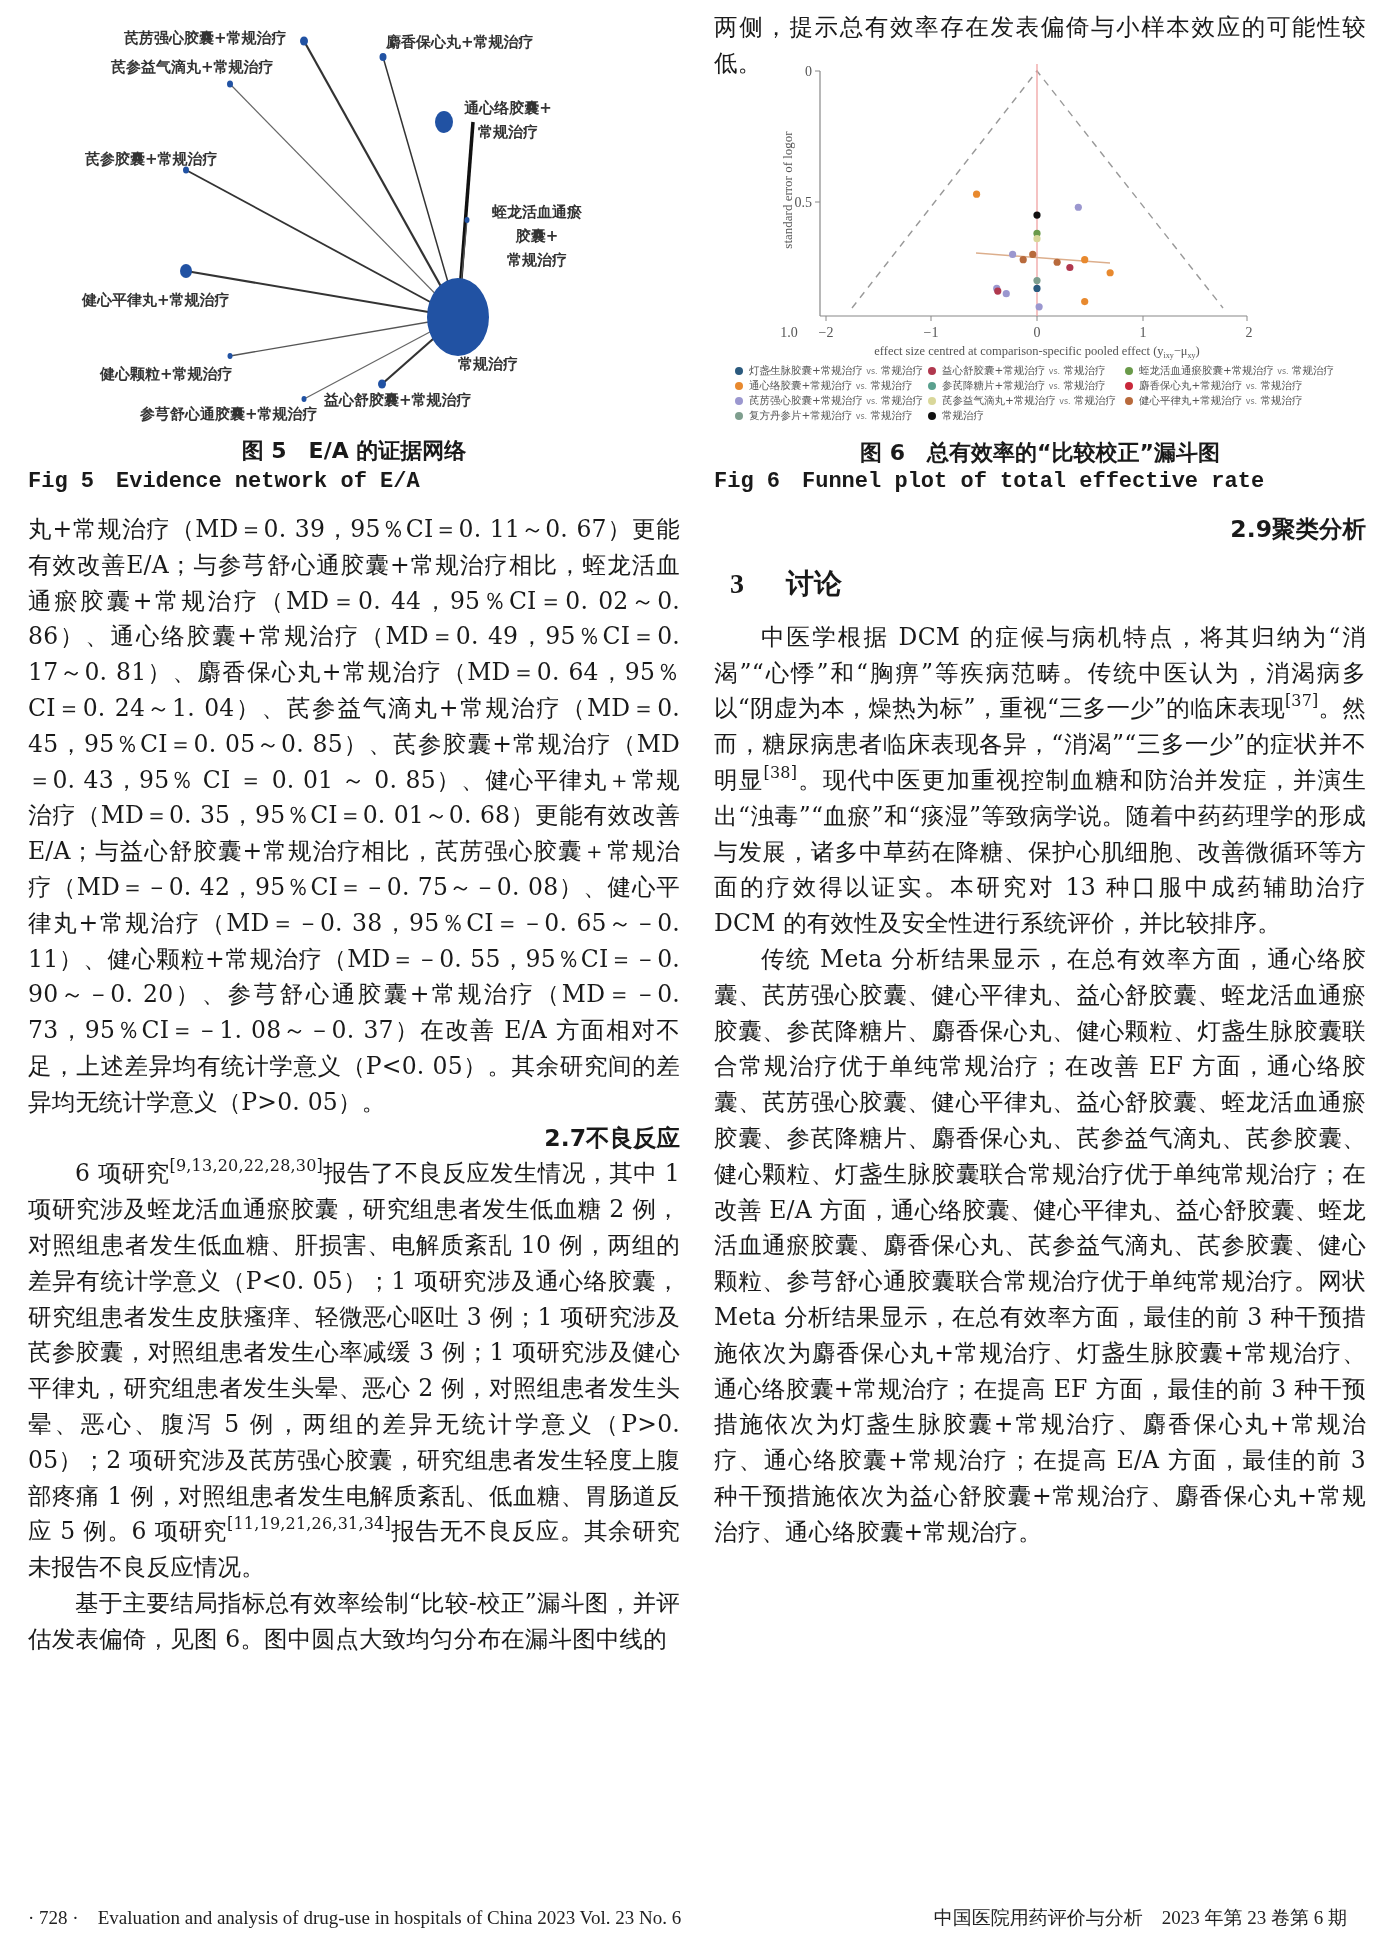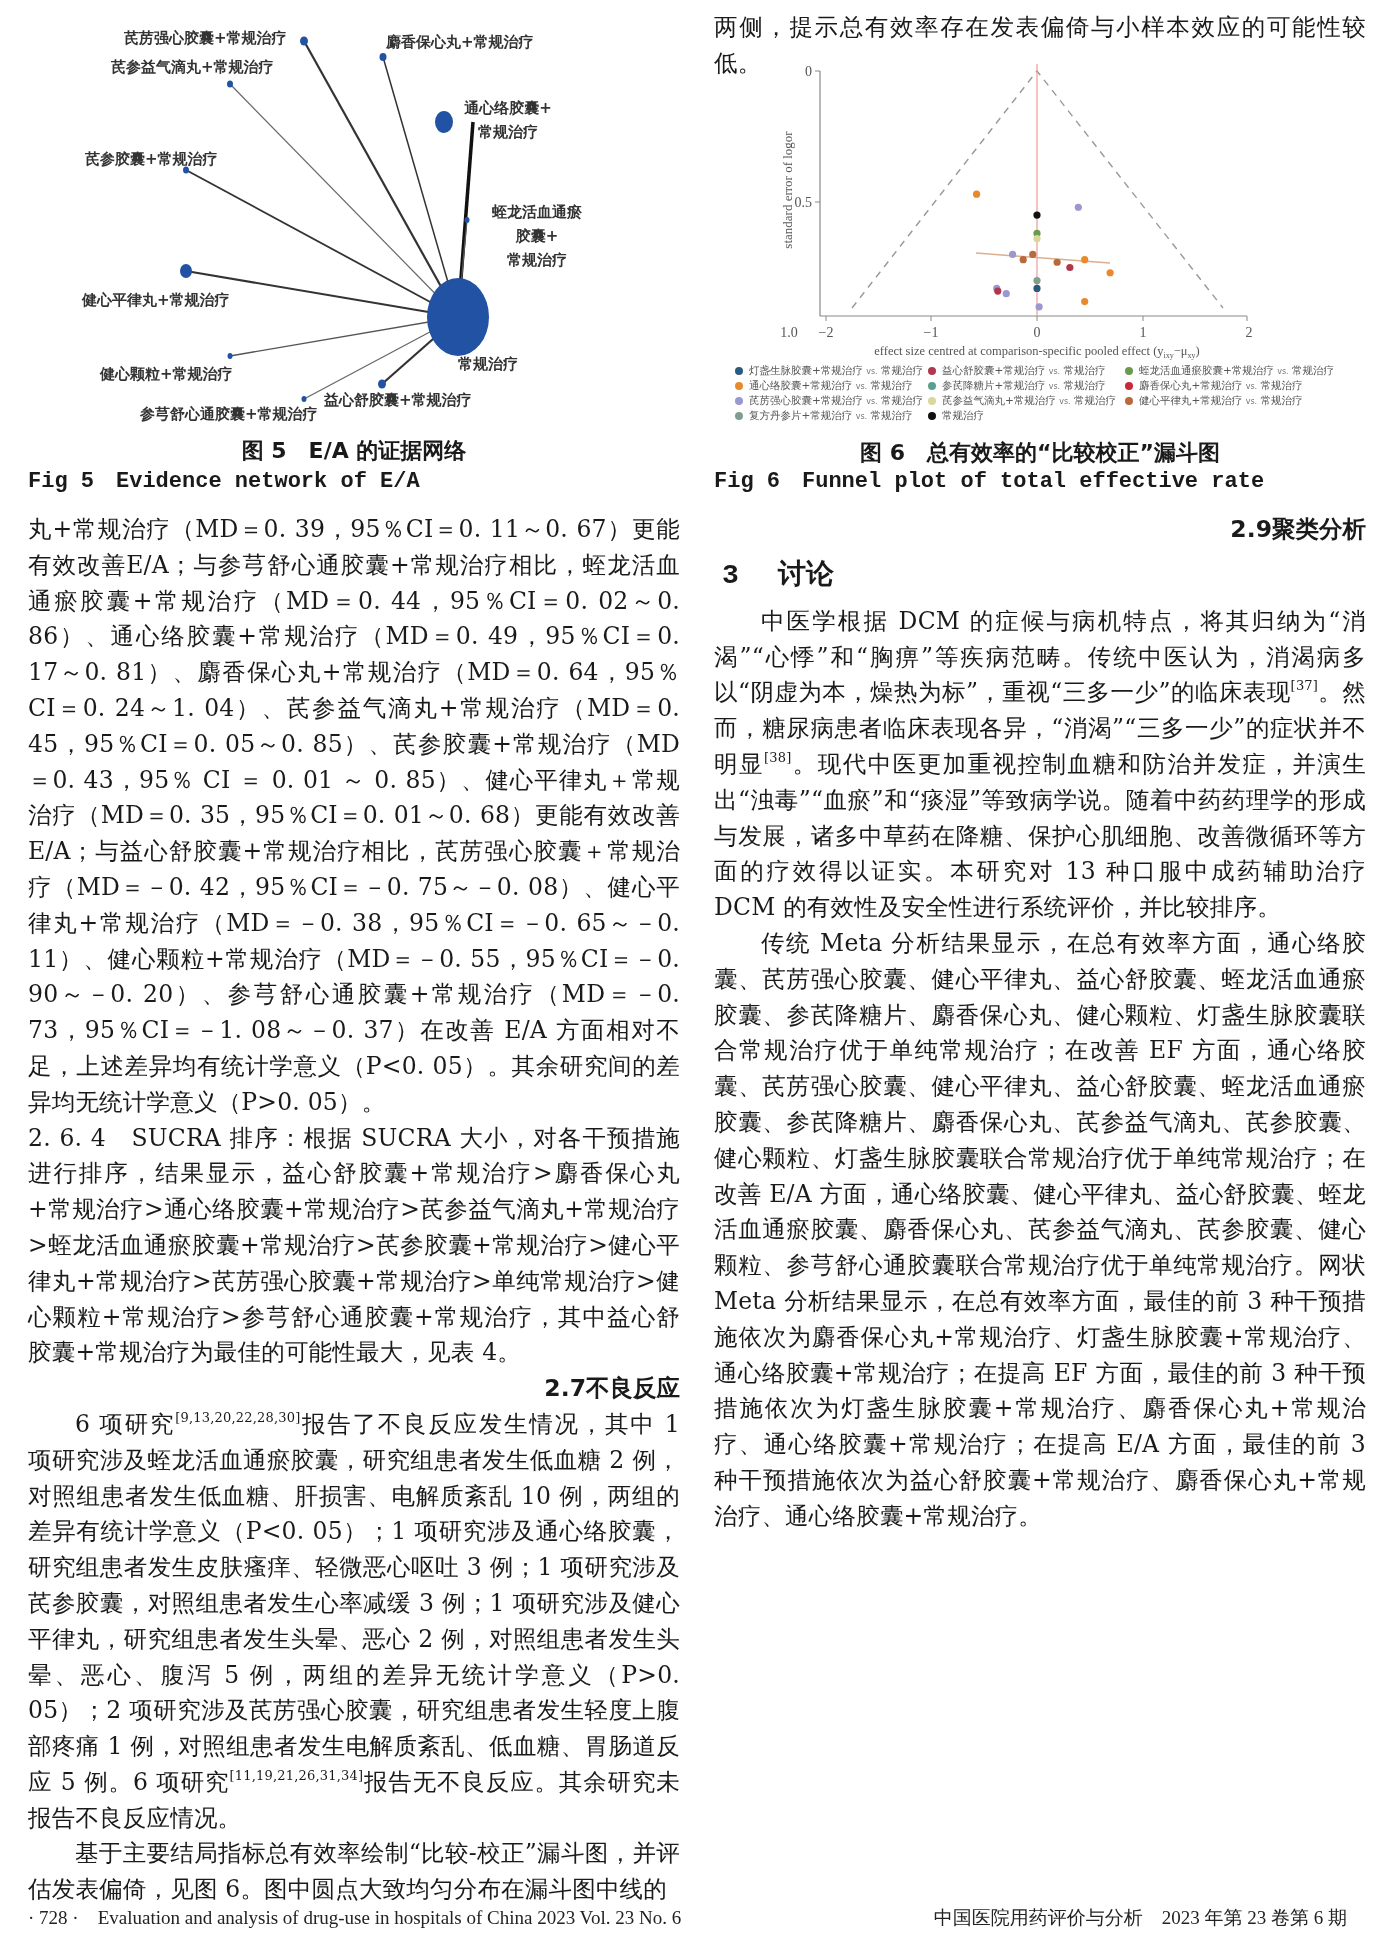--- a/index.html
+++ b/index.html
@@ -6,24 +6,24 @@
   body { width: 1375px; height: 1940px; position: relative; overflow: hidden;
          font-family: "DejaVu Serif", "Liberation Serif", serif; color: #1a1a1a; }
   .abs { position: absolute; }
   .col { position: absolute; width: 652px; }
   .col-left { left: 28px; top: 512px; }
   .col-right { left: 714px; top: 512px; }
   .p { font-size: 23.5px; line-height: 35.8px; text-align: justify; margin: 0; letter-spacing: 0.2px; }
   .p.indent { text-indent: 2em; }
   .h2 { font-size: 23.5px; line-height: 35.8px; font-weight: bold; margin: 0;
         font-family: "DejaVu Sans", "Liberation Sans", sans-serif; text-align: right; }
-  .h1 { font-size: 28px; line-height: 40px; font-weight: bold; margin: 8px;
-        font-family: Liberation Mono, monospace; }
+  .h1 { font-size: 28px; line-height: 40px; font-weight: bold; margin: 16px;
+        font-family: Liberation Serif, serif; }
   .h2 .num, .h1 .num { display: inline-block; width: 56px; }
-  sup { font-size: 13px; line-height: 0; vertical-align: 10px; }
+  sup { font-size: 16px; line-height: 0; vertical-align: 10px; }
   .cap-cn { font-size: 22px; font-weight: bold; text-align: center; line-height: 30px;
             font-family: "DejaVu Sans", "Liberation Sans", sans-serif; }
   .cap-en { font-size: 22px; font-weight: bold; text-align: left; line-height: 30px;
             font-family: Liberation Mono, monospace; }
   .net-label { position: absolute; font-size: 15px; font-weight: bold; color: #333;
                font-family: "DejaVu Sans", "Liberation Sans", sans-serif; white-space: nowrap; line-height: 24px; text-align: center; }
   .legend { position: absolute; left: 735px; top: 364px; width: 600px; font-size: 10.5px; color: #555;
             font-family: "DejaVu Sans", "Liberation Sans", sans-serif; }
   .legend-item { position: absolute; white-space: nowrap; }
   .legend-dot { display: inline-block; width: 8px; height: 8px; border-radius: 50%; margin-right: 6px; vertical-align: -1px; }
@@ -158,21 +158,20 @@
     <div class="legend-item" style="left:0;top:45px"><span class="legend-dot" style="background:#7e9e8e"></span><span>复方丹参片+常规治疗</span> <span class="vs">vs.</span> <span>常规治疗</span></div>
     <div class="legend-item" style="left:193px;top:45px"><span class="legend-dot" style="background:#111111"></span><span>常规治疗</span></div>
   </div>
 
   <div class="abs cap-cn" style="left:714px;top:438px;width:652px">图 6　总有效率的“比较校正”漏斗图</div>
   <div class="abs cap-en" style="left:714px;top:467px;width:652px">Fig 6　Funnel plot of total effective rate</div>
 </div>
 
 <div class="col col-left">
   <p class="p">丸+常规治疗（MD＝0. 39，95％CI＝0. 11～0. 67）更能有效改善E/A；与参芎舒心通胶囊+常规治疗相比，蛭龙活血通瘀胶囊+常规治疗（MD＝0. 44，95％CI＝0. 02～0. 86）、通心络胶囊+常规治疗（MD＝0. 49，95％CI＝0. 17～0. 81）、麝香保心丸+常规治疗（MD＝0. 64，95％ CI＝0. 24～1. 04）、芪参益气滴丸+常规治疗（MD＝0. 45，95％CI＝0. 05～0. 85）、芪参胶囊+常规治疗（MD＝0. 43，95％ CI ＝ 0. 01 ～ 0. 85）、健心平律丸＋常规治疗（MD＝0. 35，95％CI＝0. 01～0. 68）更能有效改善 E/A；与益心舒胶囊+常规治疗相比，芪苈强心胶囊＋常规治疗（MD＝－0. 42，95％CI＝－0. 75～－0. 08）、健心平律丸+常规治疗（MD＝－0. 38，95％CI＝－0. 65～－0. 11）、健心颗粒+常规治疗（MD＝－0. 55，95％CI＝－0. 90～－0. 20）、参芎舒心通胶囊+常规治疗（MD＝－0. 73，95％CI＝－1. 08～－0. 37）在改善 E/A 方面相对不足，上述差异均有统计学意义（P&lt;0. 05）。其余研究间的差异均无统计学意义（P&gt;0. 05）。</p>
-  <p class="p">2. 6. 4　SUCRA 排序：根据 SUCRA 大小，对各干预措施进行排序，结果显示，益心舒胶囊+常规治疗&gt;麝香保心丸+常规治疗&gt;通心络胶囊+常规治疗&gt;芪参益气滴丸+常规治疗&gt;蛭龙活血通瘀胶囊+常规治疗&gt;芪参胶囊+常规治疗&gt;健心平律丸+常规治疗&gt;芪苈强心胶囊+常规治疗&gt;单纯常规治疗&gt;健心颗粒+常规治疗&gt;参芎舒心通胶囊+常规治疗，其中益心舒胶囊+常规治疗为最佳的可能性最大，见表 4。</p>
   <div class="h2"><span class="num">2.7</span><span>不良反应</span></div>
   <p class="p indent"><span>6 项研究</span><sup>[9,13,20,22,28,30]</sup><span>报告了不良反应发生情况，其中 1 项研究涉及蛭龙活血通瘀胶囊，研究组患者发生低血糖 2 例，对照组患者发生低血糖、肝损害、电解质紊乱 10 例，两组的差异有统计学意义（P&lt;0. 05）；1 项研究涉及通心络胶囊，研究组患者发生皮肤瘙痒、轻微恶心呕吐 3 例；1 项研究涉及芪参胶囊，对照组患者发生心率减缓 3 例；1 项研究涉及健心平律丸，研究组患者发生头晕、恶心 2 例，对照组患者发生头晕、恶心、腹泻 5 例，两组的差异无统计学意义（P&gt;0. 05）；2 项研究涉及芪苈强心胶囊，研究组患者发生轻度上腹部疼痛 1 例，对照组患者发生电解质紊乱、低血糖、胃肠道反应 5 例。6 项研究</span><sup>[11,19,21,26,31,34]</sup><span>报告无不良反应。其余研究未报告不良反应情况。</span></p>
   <p class="p indent">基于主要结局指标总有效率绘制“比较-校正”漏斗图，并评估发表偏倚，见图 6。图中圆点大致均匀分布在漏斗图中线的</p>
 </div>
 
 <div class="col col-right">
   <div class="h2"><span class="num">2.9</span><span>聚类分析</span></div>
   <div class="h1"><span class="num">3</span><span>讨论</span></div>
   <p class="p indent"><span>中医学根据 DCM 的症候与病机特点，将其归纳为“消渴”“心悸”和“胸痹”等疾病范畴。传统中医认为，消渴病多以“阴虚为本，燥热为标”，重视“三多一少”的临床表现</span><sup>[37]</sup><span>。然而，糖尿病患者临床表现各异，“消渴”“三多一少”的症状并不明显</span><sup>[38]</sup><span>。现代中医更加重视控制血糖和防治并发症，并演生出“浊毒”“血瘀”和“痰湿”等致病学说。随着中药药理学的形成与发展，诸多中草药在降糖、保护心肌细胞、改善微循环等方面的疗效得以证实。本研究对 13 种口服中成药辅助治疗 DCM 的有效性及安全性进行系统评价，并比较排序。</span></p>
   <p class="p indent">传统 Meta 分析结果显示，在总有效率方面，通心络胶囊、芪苈强心胶囊、健心平律丸、益心舒胶囊、蛭龙活血通瘀胶囊、参芪降糖片、麝香保心丸、健心颗粒、灯盏生脉胶囊联合常规治疗优于单纯常规治疗；在改善 EF 方面，通心络胶囊、芪苈强心胶囊、健心平律丸、益心舒胶囊、蛭龙活血通瘀胶囊、参芪降糖片、麝香保心丸、芪参益气滴丸、芪参胶囊、健心颗粒、灯盏生脉胶囊联合常规治疗优于单纯常规治疗；在改善 E/A 方面，通心络胶囊、健心平律丸、益心舒胶囊、蛭龙活血通瘀胶囊、麝香保心丸、芪参益气滴丸、芪参胶囊、健心颗粒、参芎舒心通胶囊联合常规治疗优于单纯常规治疗。网状 Meta 分析结果显示，在总有效率方面，最佳的前 3 种干预措施依次为麝香保心丸+常规治疗、灯盏生脉胶囊+常规治疗、通心络胶囊+常规治疗；在提高 EF 方面，最佳的前 3 种干预措施依次为灯盏生脉胶囊+常规治疗、麝香保心丸+常规治疗、通心络胶囊+常规治疗；在提高 E/A 方面，最佳的前 3 种干预措施依次为益心舒胶囊+常规治疗、麝香保心丸+常规治疗、通心络胶囊+常规治疗。</p>

